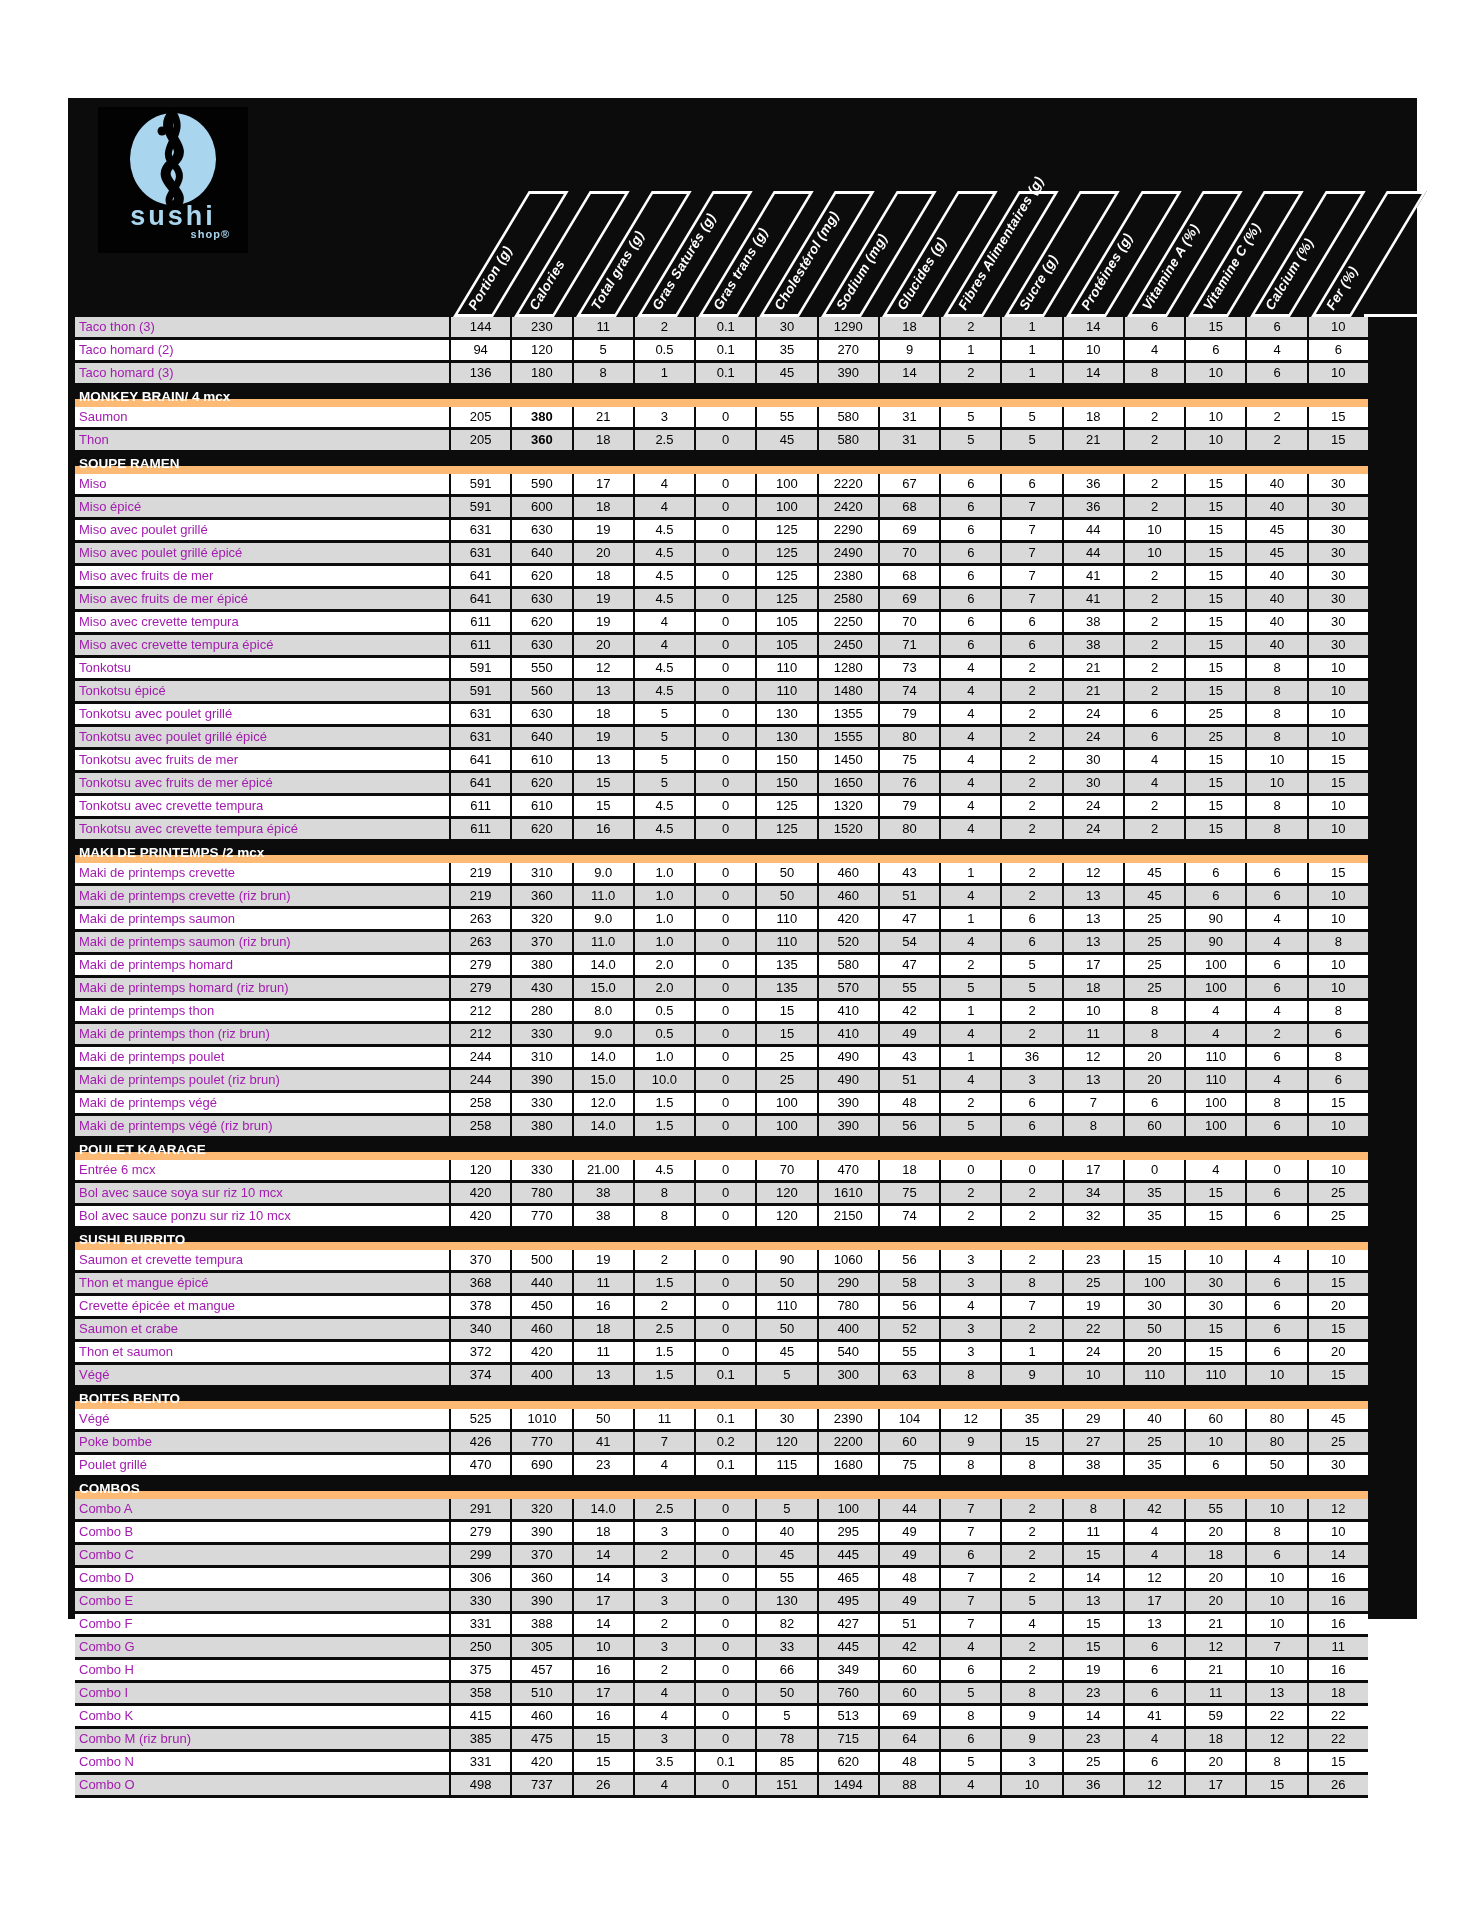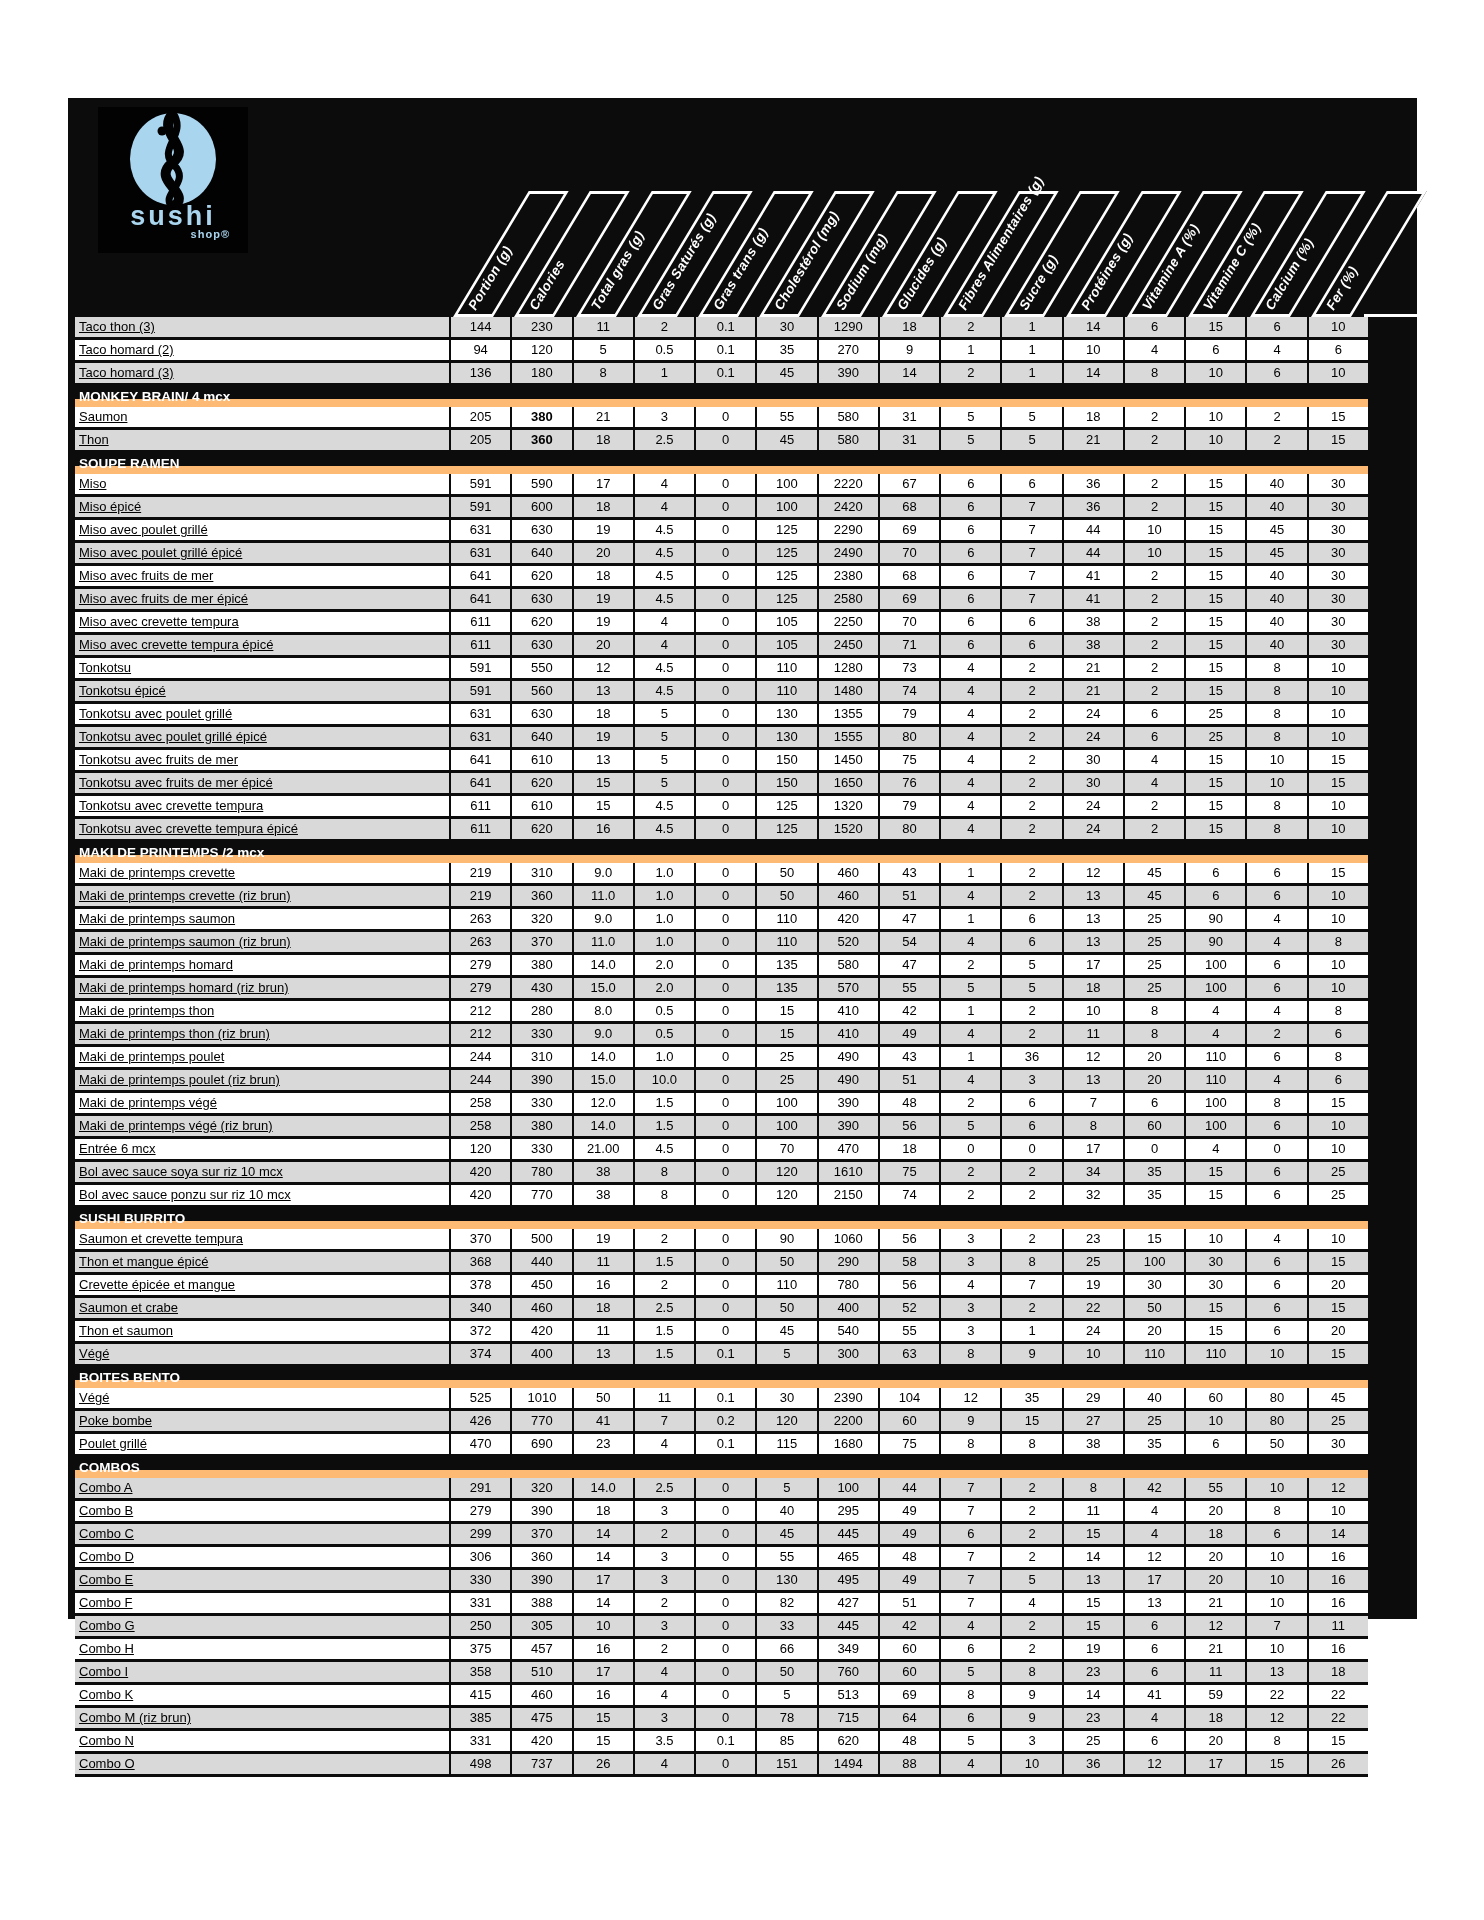--- a/index.html
+++ b/index.html
@@ -19,22 +19,22 @@
   .stripe{position:absolute;width:40px;height:126px;top:93px;border:3px solid #ffffff;
           background:#0c0c0c;transform:skewX(-31deg);transform-origin:0% 100%;box-sizing:border-box;}
   .stripe-label{position:absolute;height:17px;line-height:17px;color:#ffffff;font-size:13.5px;
           font-style:italic;font-weight:600;white-space:nowrap;transform:rotate(-59deg);
           transform-origin:0% 100%;letter-spacing:0.3px;}
   .hline{position:absolute;background:#ffffff;}
 
   
   .tbl{position:absolute;left:7px;top:219px;width:1293px;}
   .row{display:flex;height:20px;border-bottom:3px solid #0c0c0c;}
-  .row .lbl{flex:0 0 374px;box-sizing:border-box;padding:2px 0 0 4px;font-size:13px;color:#000000;
-            overflow:hidden;white-space:nowrap;text-decoration:underline;}
+  .row .lbl{flex:0 0 374px;box-sizing:border-box;padding:2px 0 0 4px;font-size:13px;color:#a21caf;
+            overflow:hidden;white-space:nowrap;}
   .row .cell{flex:0 0 61.27px;box-sizing:border-box;border-left:2px solid #0c0c0c;text-align:center;
             font-size:13px;color:#000;padding-top:2px;overflow:hidden;}
   .row.shaded .lbl,.row.shaded .cell{background:#d9d9d9;}
   .row.plain .lbl,.row.plain .cell{background:#ffffff;}
   .row.section{background:#0c0c0c;color:#ffffff;font-weight:bold;font-size:13.5px;
             padding:3px 0 0 4px;box-sizing:border-box;height:21px;border-bottom:8px solid #fdba74;}
   .b{font-weight:bold;}
 </style>
 </head>
 <body>
@@ -678,20 +678,21 @@
           <div class="cell">390</div>
           <div class="cell">56</div>
           <div class="cell">5</div>
           <div class="cell">6</div>
           <div class="cell">8</div>
           <div class="cell">60</div>
           <div class="cell">100</div>
           <div class="cell">6</div>
           <div class="cell">10</div>
         </div>
+        <div class="row section">POULET KAARAGE</div>
         <div class="row plain">
           <div class="lbl">Entrée 6 mcx</div>
           <div class="cell">120</div>
           <div class="cell">330</div>
           <div class="cell">21.00</div>
           <div class="cell">4.5</div>
           <div class="cell">0</div>
           <div class="cell">70</div>
           <div class="cell">470</div>
           <div class="cell">18</div>

